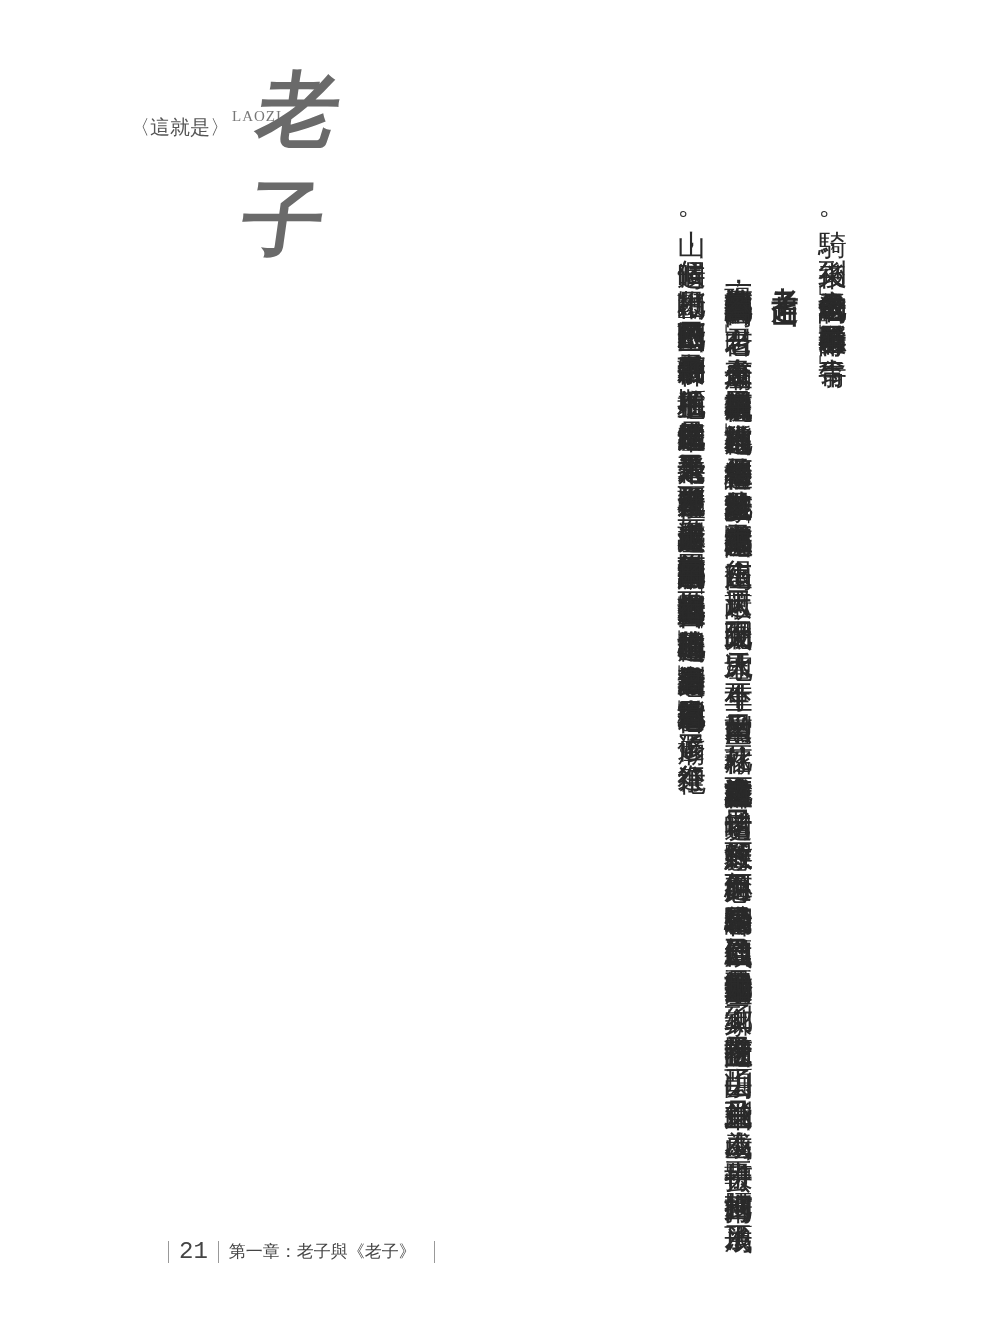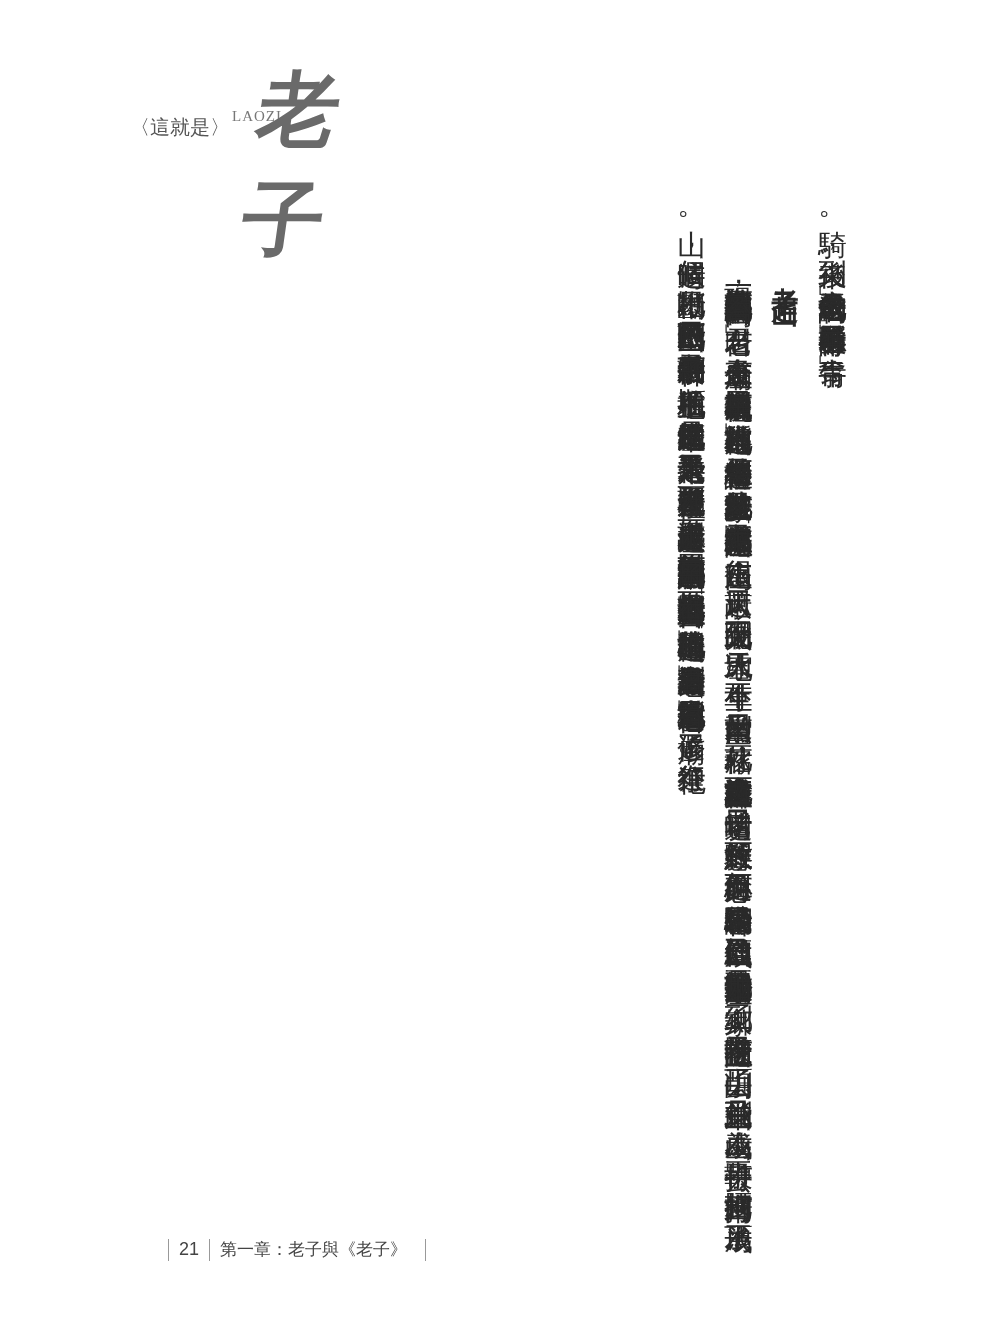--- a/index.html
+++ b/index.html
@@ -16,21 +16,21 @@
   .body-text { position:absolute; right:144px; top:208px; height:1000px;
                writing-mode:vertical-rl; font-size:28.5px; line-height:47px;
                letter-spacing:0.4px; }
   .body-text p { margin:0; }
   .heading { font-family:"DejaVu Sans", sans-serif; font-weight:bold; padding-top:58px;
              letter-spacing:4px; font-size:27px; }
   .indent { text-indent:2em; }
   .footer { position:absolute; left:158px; top:1238px; font-size:17px; color:#444;
             display:flex; align-items:center; }
   .footer .bar { width:1px; height:22px; background:#999; margin:0 10px; }
-  .footer .pageno { font-family:Liberation Sans, sans-serif; font-size:18px; }
+  .footer .pageno { font-family:Liberation Mono, monospace; font-size:24px; }
 </style>
 </head>
 <body>
 
 <div class="header-logo">
   <span class="logo-sub">〈這就是〉</span>
   <span class="logo-latin">LAOZI</span>
   <span class="logo-main">老子</span>
 </div>
 

